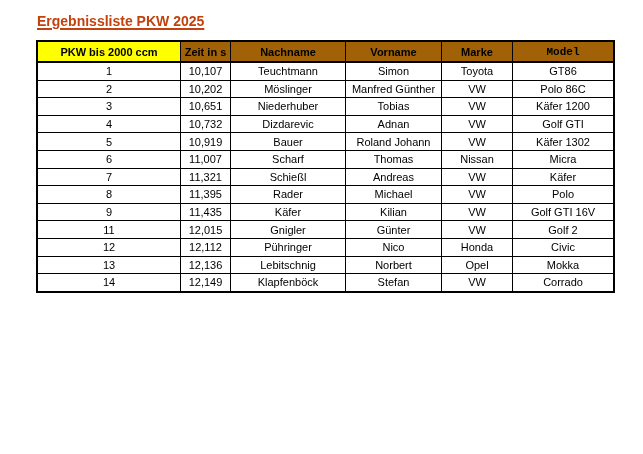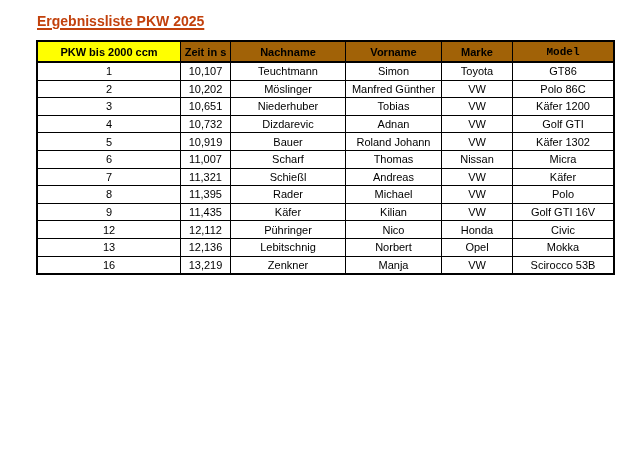--- a/index.html
+++ b/index.html
@@ -145,37 +145,45 @@
       </tr>
       <tr>
         <td>9</td>
         <td>11,435</td>
         <td>Käfer</td>
         <td>Kilian</td>
         <td>VW</td>
         <td>Golf GTI 16V</td>
       </tr>
       <tr>
+        <td>11</td>
+        <td>12,015</td>
+        <td>Gnigler</td>
+        <td>Günter</td>
+        <td>VW</td>
+        <td>Golf 2</td>
+      </tr>
+      <tr>
         <td>12</td>
         <td>12,112</td>
         <td>Pühringer</td>
         <td>Nico</td>
         <td>Honda</td>
         <td>Civic</td>
       </tr>
       <tr>
         <td>13</td>
         <td>12,136</td>
         <td>Lebitschnig</td>
         <td>Norbert</td>
         <td>Opel</td>
         <td>Mokka</td>
       </tr>
       <tr>
-        <td>16</td>
-        <td>13,219</td>
-        <td>Zenkner</td>
-        <td>Manja</td>
+        <td>14</td>
+        <td>12,149</td>
+        <td>Klapfenböck</td>
+        <td>Stefan</td>
         <td>VW</td>
-        <td>Scirocco 53B</td>
+        <td>Corrado</td>
       </tr>
     </tbody>
 </table>
 
 </body></html>

